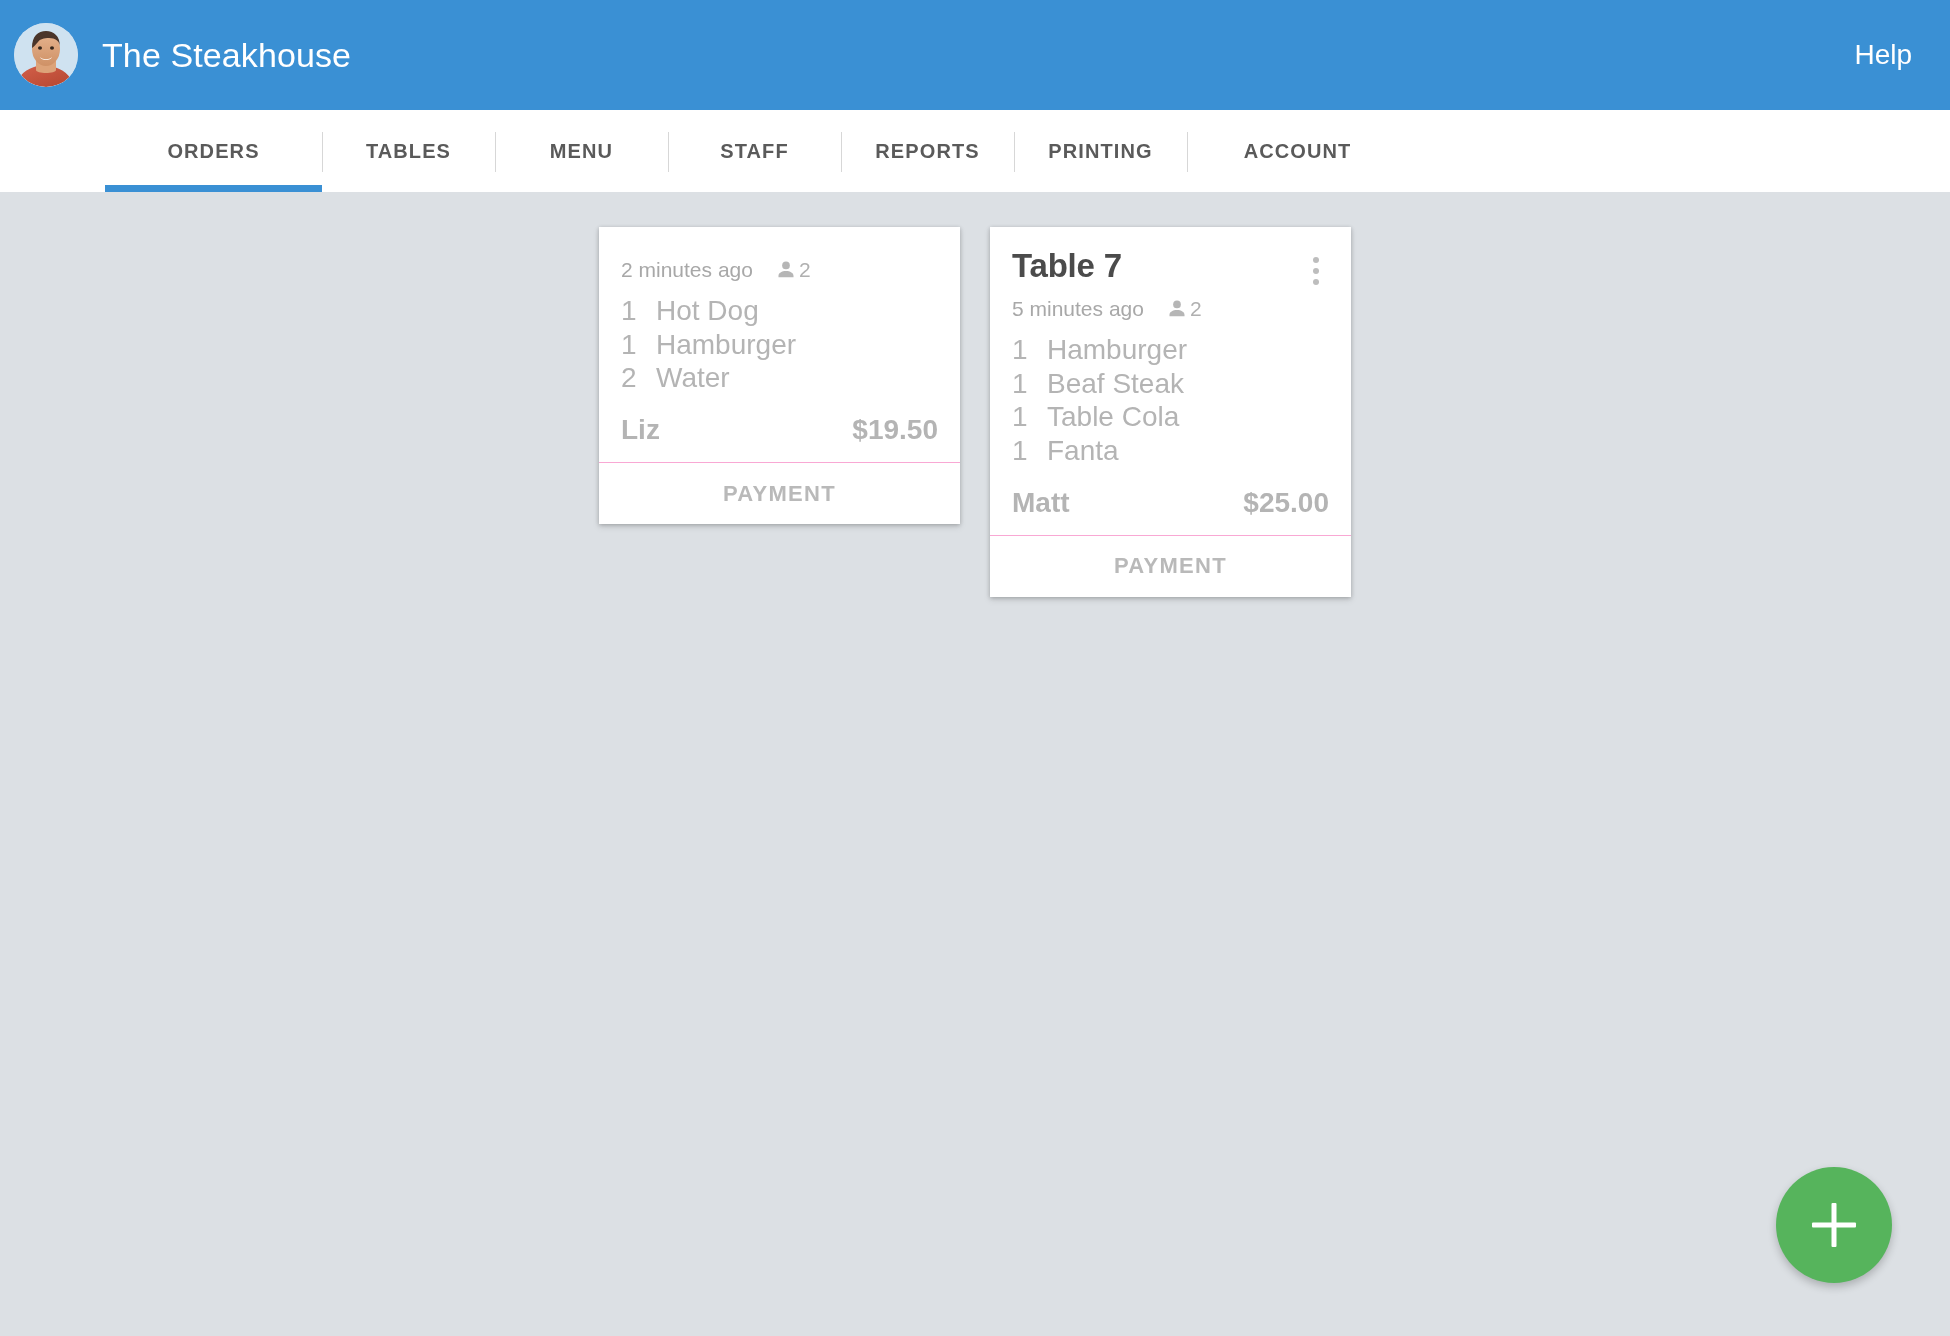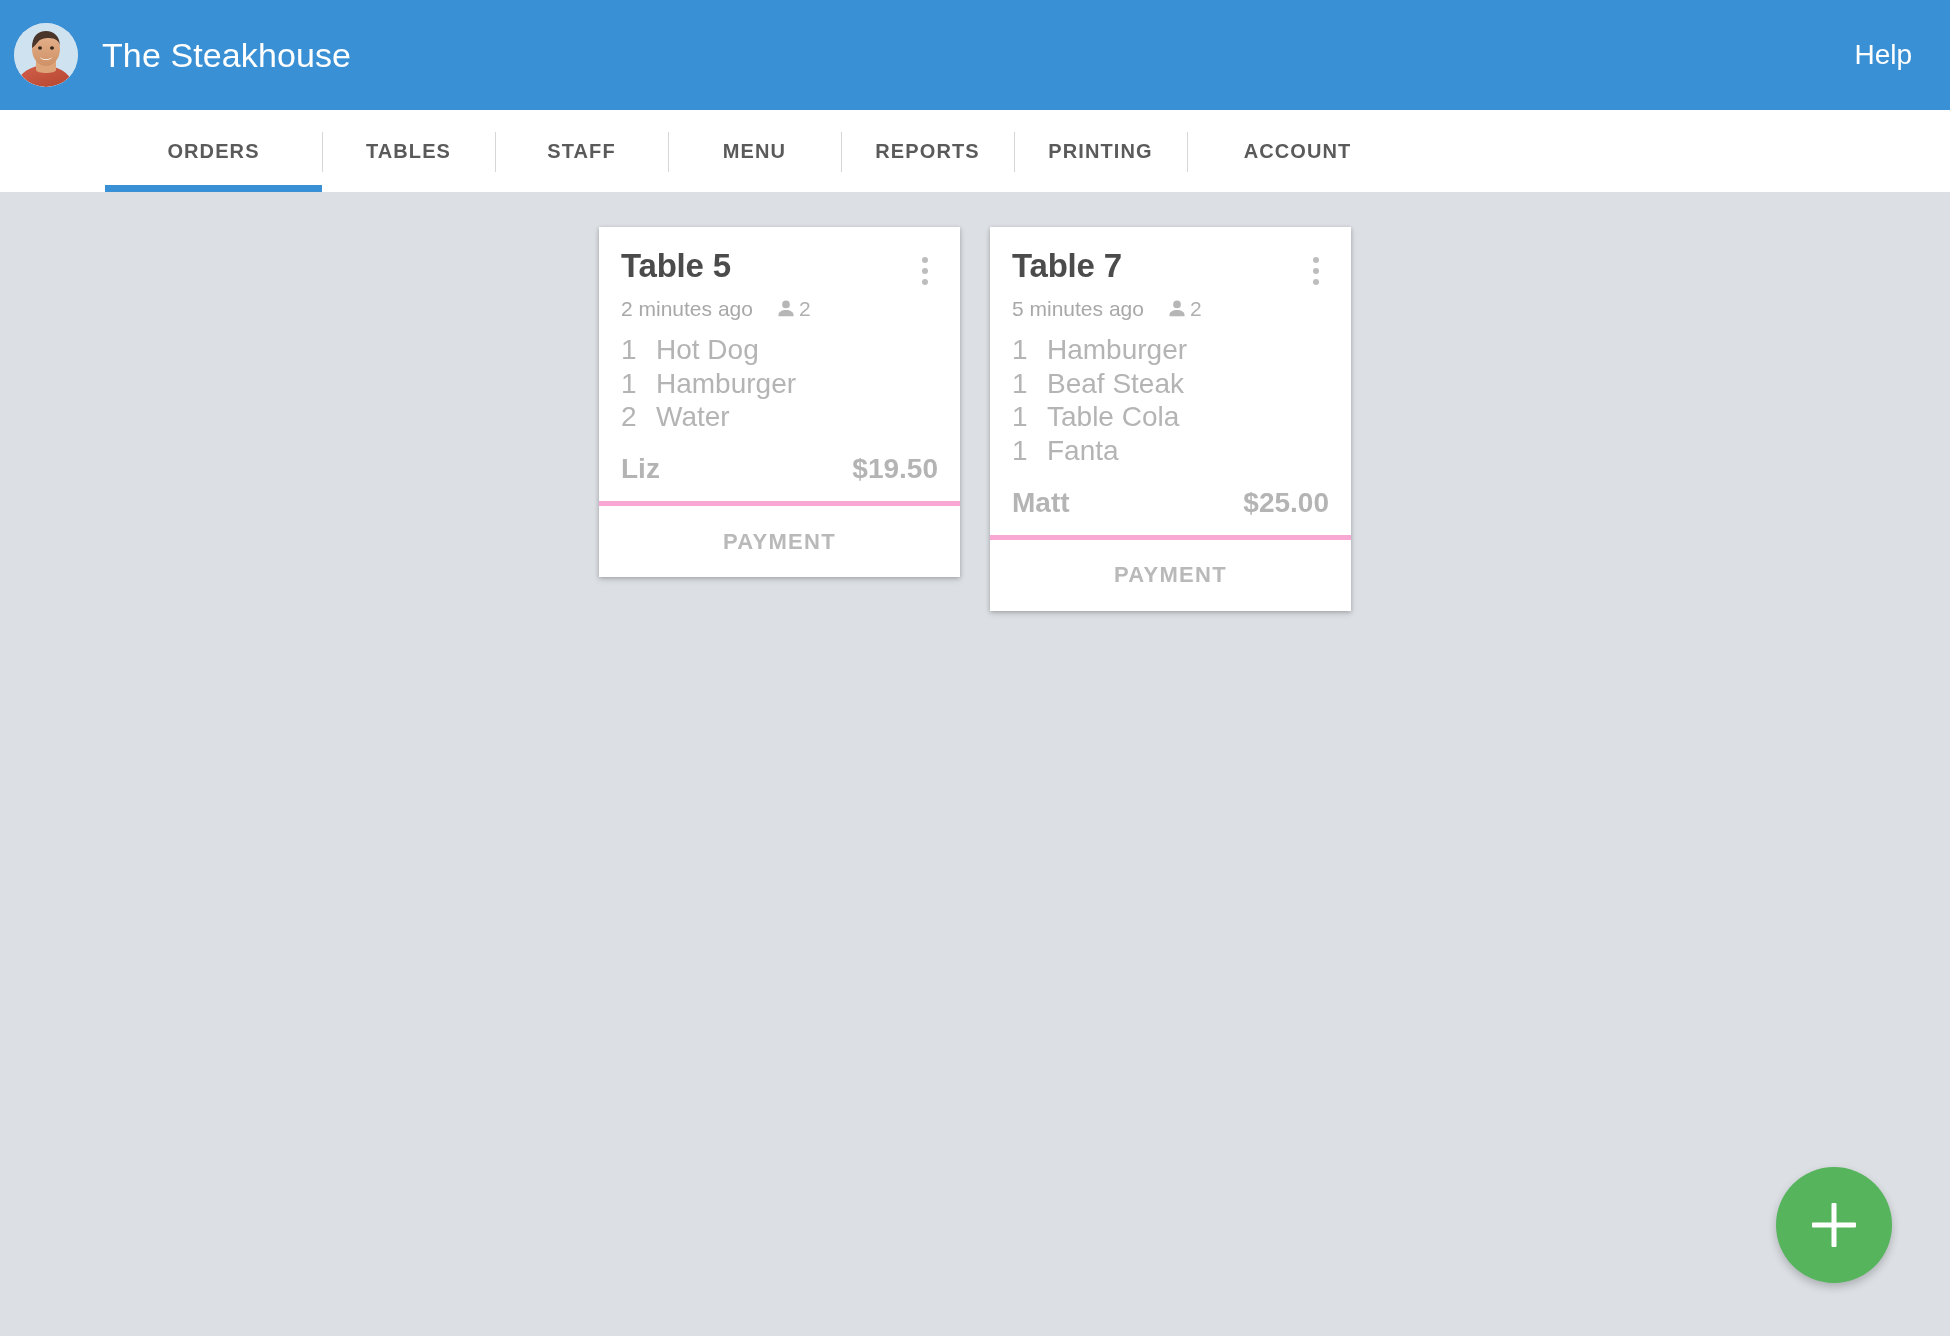--- a/index.html
+++ b/index.html
@@ -225,22 +225,22 @@
     justify-content: space-between;
     margin-top: 21px;
     color: #b4b4b4;
     font-size: 28px;
     font-weight: 700;
   }
   .waiter-name { white-space: nowrap; }
   .order-total { white-space: nowrap; }
 
   .payment-button {
-    border-top: 5px solid #f9a8d4;
-    height: 76px;
+    border-top: 1px solid #f9a8d4;
+    height: 62px;
     display: flex;
     align-items: center;
     justify-content: center;
     font-size: 22px;
     font-weight: 700;
     letter-spacing: 1.3px;
     color: #b9b9b9;
     background: #ffffff;
     cursor: pointer;
     user-select: none;
@@ -322,51 +322,43 @@
   <a class="help-link">Help</a>
 </div>
 
 <nav class="navbar">
   <div class="nav-tab nav-tab-w-orders active">
     <span>ORDERS</span>
   </div>
   <div class="nav-tab nav-tab-w-tables">
     <span>TABLES</span>
   </div>
+  <div class="nav-tab nav-tab-w-menu">
+    <span>MENU</span>
+  </div>
   <div class="nav-tab nav-tab-w-staff">
     <span>STAFF</span>
   </div>
-  <div class="nav-tab nav-tab-w-menu">
-    <span>MENU</span>
-  </div>
   <div class="nav-tab nav-tab-w-reports">
     <span>REPORTS</span>
   </div>
   <div class="nav-tab nav-tab-w-printing">
     <span>PRINTING</span>
   </div>
   <div class="nav-tab nav-tab-w-account">
     <span>ACCOUNT</span>
   </div>
 </nav>
 
 <main class="canvas">
 
   <div class="cards-area">
 
     <section class="order-card">
       <div class="card-body">
-        <div class="card-head">
-          <div class="card-title">Table 5</div>
-          <div class="kebab-icon">
-            <i></i>
-            <i></i>
-            <i></i>
-          </div>
-        </div>
         <div class="card-meta">
           <span class="elapsed">2 minutes ago</span>
           <span class="guest-block">
             <span class="person-icon">
               <svg viewBox="0 0 24 24" fill="#b6b6b6">
                   <circle cx="12" cy="7" r="4.2"></circle>
                   <path d="M12 13.2c-4.6 0-8.2 2.3-8.2 5.1V20h16.4v-1.7c0-2.8-3.6-5.1-8.2-5.1z"></path>
                 </svg>
             </span>
             <span class="guest-count">2</span>

